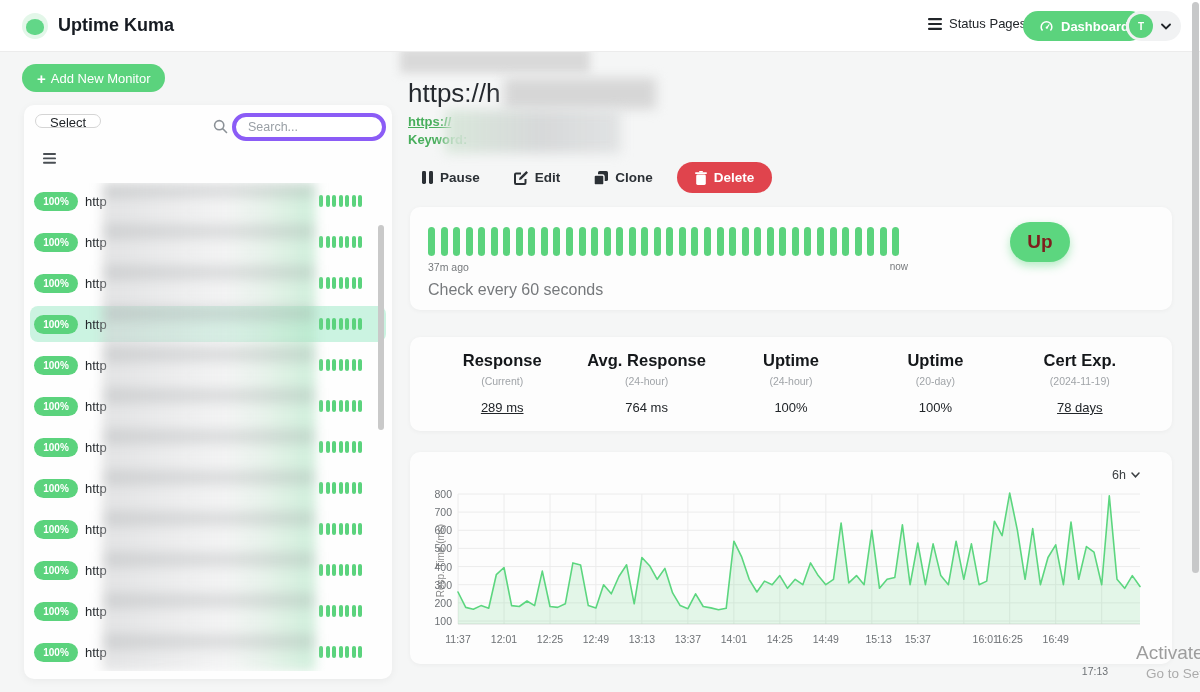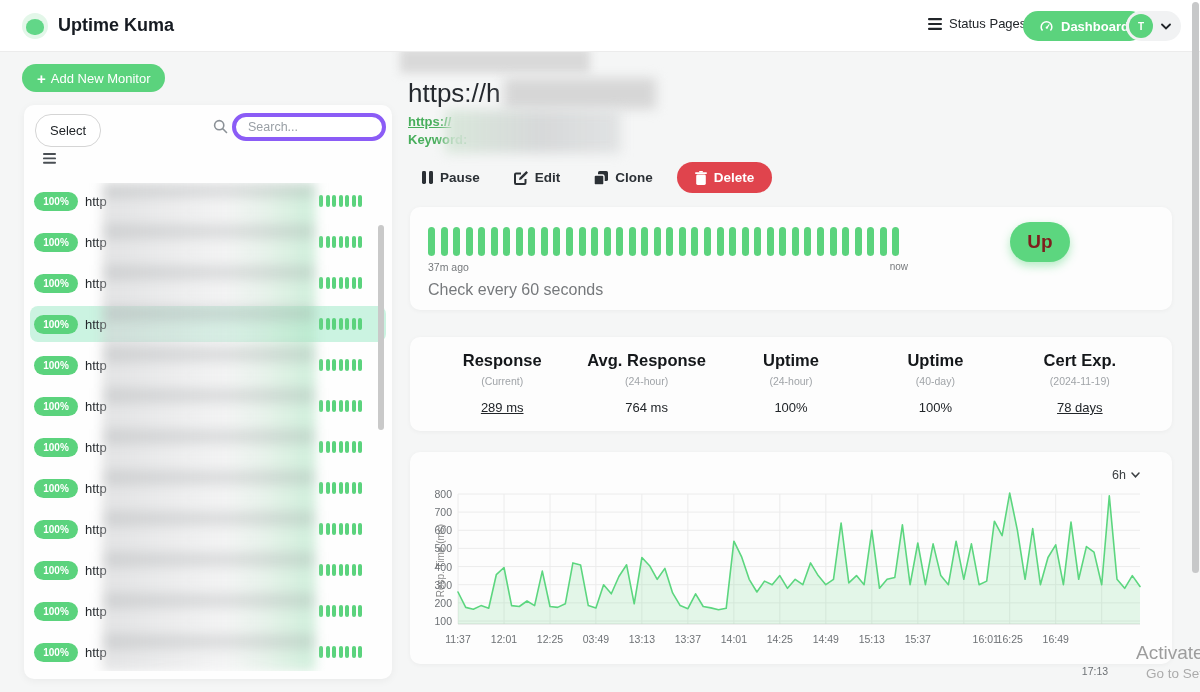--- a/index.html
+++ b/index.html
@@ -18,21 +18,21 @@
 
   
   .page-scrollbar { position:absolute; right:1px; top:2px; width:7px; height:571px; border-radius:4px; background:#c7c8c9; z-index:9; }
 
   
   .app-body { position:absolute; left:0; top:52px; width:1200px; height:640px; }
 
   
   .add-btn { position:absolute; left:22px; top:12px; height:28px; padding:0 15px; border:none; border-radius:15px; background:#5bd37d; color:#fff; font-size:13px; display:flex; align-items:center; gap:5px; cursor:pointer; font-family:inherit; }
   .sidebar-card { position:absolute; left:24px; top:53px; width:368px; height:574px; background:#fefefe; border-radius:10px; box-shadow:0 2px 8px rgba(0,0,0,0.05); }
-  .select-btn { position:absolute; left:11px; top:9px; height:33px; padding:0 14px; background:#fff; border:1px solid #d5d5d5; border-radius:16px; font-size:13px; color:#212529; cursor:pointer; font-family:inherit; }
+  .select-btn { position:absolute; left:11px; top:9px; height:14px; padding:0 14px; background:#fff; border:1px solid #d5d5d5; border-radius:16px; font-size:13px; color:#212529; cursor:pointer; font-family:inherit; }
   .search-icon { position:absolute; left:189px; top:14px; color:#8a9096; }
   .search-input { position:absolute; left:208px; top:8px; width:154px; height:28px; border:4px solid #8b5cf6; border-radius:16px; padding:0 12px; font-size:12.5px; font-family:inherit; color:#333; outline:none; }
   .search-input::placeholder { color:#9aa0a6; }
   .filter-row { position:absolute; left:17px; top:46px; display:flex; align-items:center; gap:11px; }
   .filter-list-btn { background:none; border:none; cursor:pointer; padding:2px; color:#4a4f54; }
   .filter-pill { height:26px; padding:0 12px; background:#fff; border:1px solid #d8d8d8; border-radius:15px; font-size:12.5px; color:#2e3338; display:flex; align-items:center; gap:6px; cursor:pointer; font-family:inherit; }
   .monitor-list { position:absolute; left:6px; right:6px; top:78px; bottom:8px; overflow:hidden; }
   .monitor-row { position:relative; height:36px; margin-bottom:5px; border-radius:8px; display:flex; align-items:center; cursor:pointer; }
   .monitor-row.selected { background:#cbf3e1; }
   .uptime-badge { margin-left:4px; min-width:44px; height:19px; border-radius:10px; background:#5bd37d; color:#fff; font-size:10px; font-weight:bold; display:flex; align-items:center; justify-content:center; }
@@ -442,21 +442,21 @@
         <div class="stat-period">(24-hour)</div>
         <div class="stat-value">764 ms</div>
       </div>
       <div class="stat-col">
         <div class="stat-title">Uptime</div>
         <div class="stat-period">(24-hour)</div>
         <div class="stat-value">100%</div>
       </div>
       <div class="stat-col">
         <div class="stat-title">Uptime</div>
-        <div class="stat-period">(40-day)</div>
+        <div class="stat-period">(20-day)</div>
         <div class="stat-value">100%</div>
       </div>
       <div class="stat-col">
         <div class="stat-title">Cert Exp.</div>
         <div class="stat-period">(2024-11-19)</div>
         <div class="stat-value u">78 days</div>
       </div>
     </div>
 
   <div class="card chart-card">
@@ -502,27 +502,27 @@
         <div class="y-tick" style="top: 144.857px;">200</div>
         <div class="y-tick" style="top: 126.714px;">300</div>
         <div class="y-tick" style="top: 108.571px;">400</div>
         <div class="y-tick" style="top: 90.4286px;">500</div>
         <div class="y-tick" style="top: 72.2857px;">600</div>
         <div class="y-tick" style="top: 54.1429px;">700</div>
         <div class="y-tick" style="top: 36px;">800</div>
         <div class="x-tick" style="left: 28px;">11:37</div>
         <div class="x-tick" style="left: 73.9775px;">12:01</div>
         <div class="x-tick" style="left: 119.955px;">12:25</div>
-        <div class="x-tick" style="left: 165.933px;">03:49</div>
+        <div class="x-tick" style="left: 165.933px;">12:49</div>
         <div class="x-tick" style="left: 211.91px;">13:13</div>
         <div class="x-tick" style="left: 257.888px;">13:37</div>
         <div class="x-tick" style="left: 303.865px;">14:01</div>
         <div class="x-tick" style="left: 349.843px;">14:25</div>
         <div class="x-tick" style="left: 395.82px;">14:49</div>
-        <div class="x-tick" style="left: 441.798px;">15:13</div>
+        <div class="x-tick" style="left: 441.798px; text-align: right;">15:13</div>
         <div class="x-tick" style="left: 487.775px;">15:37</div>
         <div class="x-tick" style="left: 533.753px; margin-left: 22px;">16:01</div>
         <div class="x-tick" style="left: 579.73px;">16:25</div>
         <div class="x-tick" style="left: 625.708px;">16:49</div>
         <div class="x-tick" style="left: 665px; margin-top: 32px;">17:13</div>
       </div>
   </div>
 
   <div class="wm1">Activate</div>
   <div class="wm2">Go to Setti</div>

